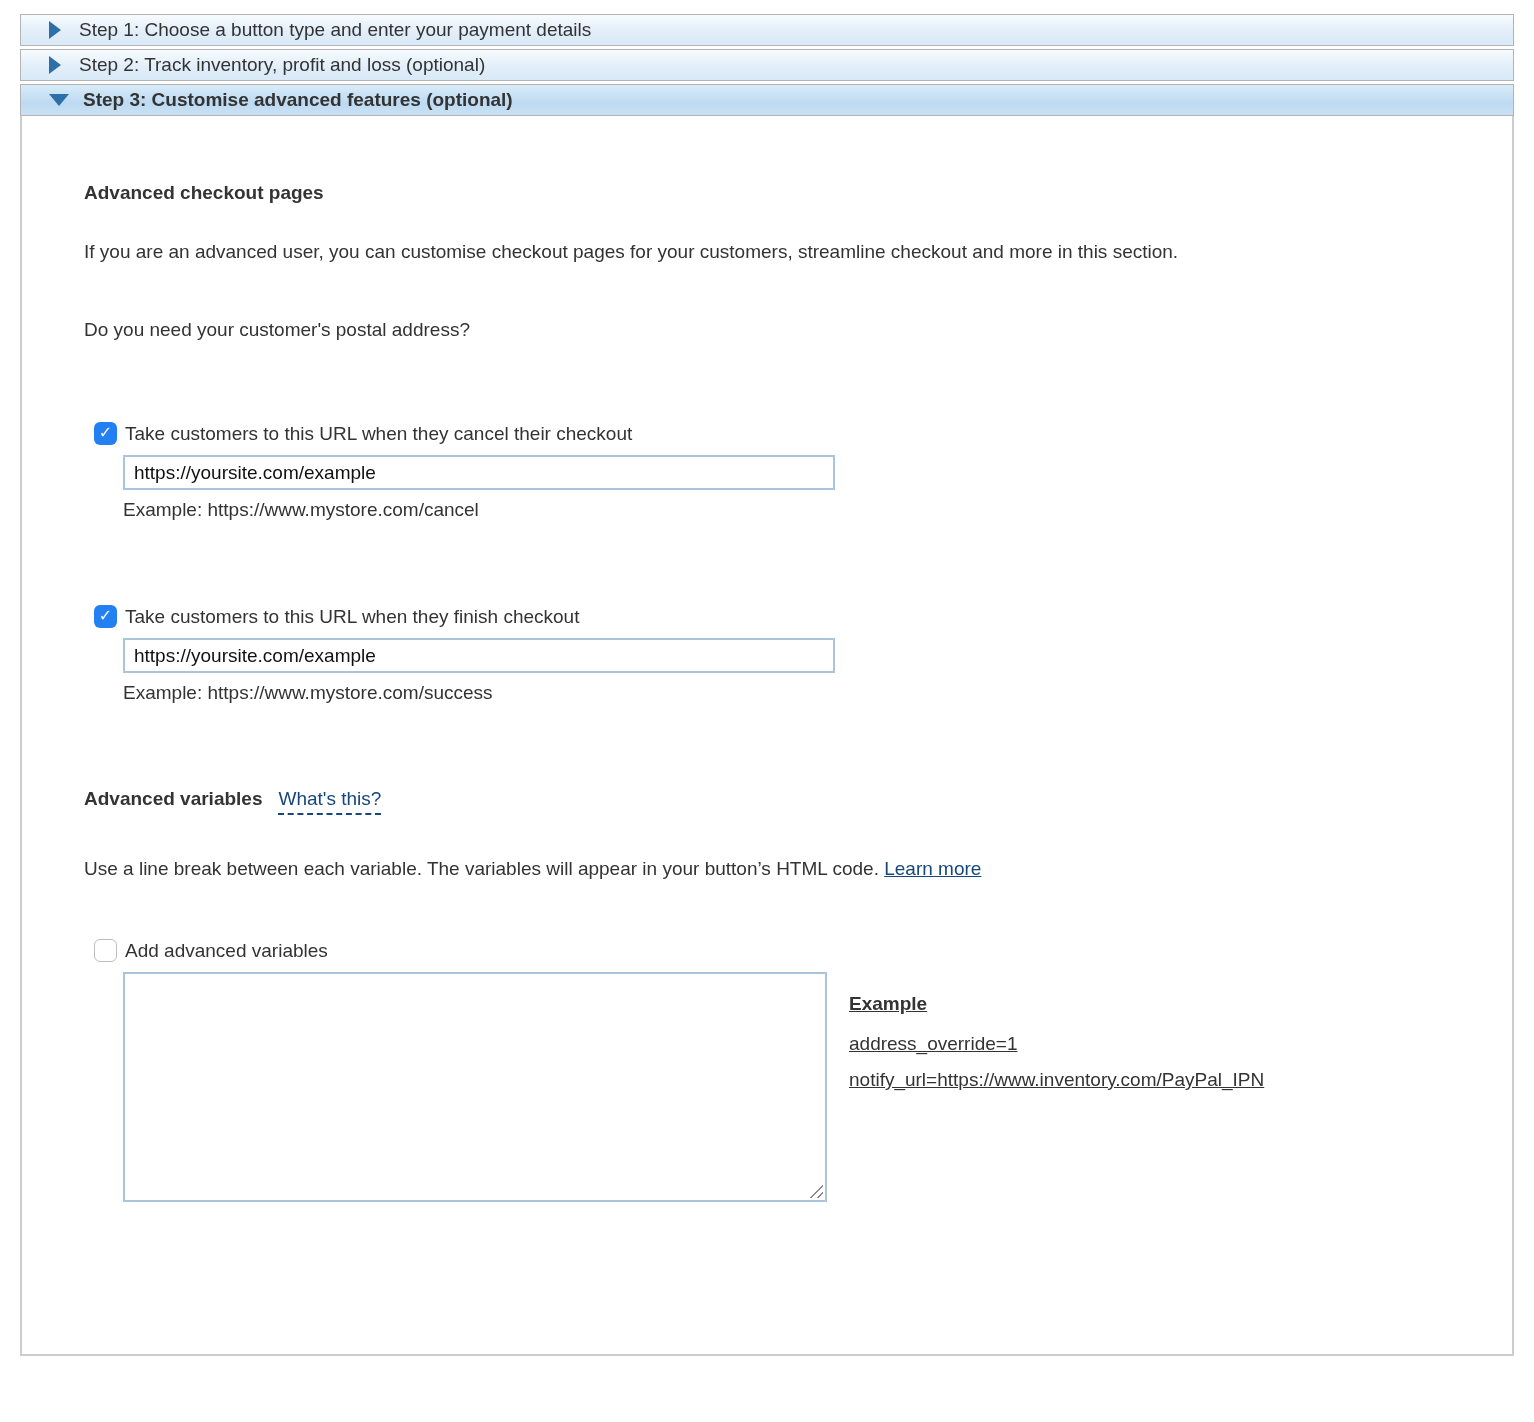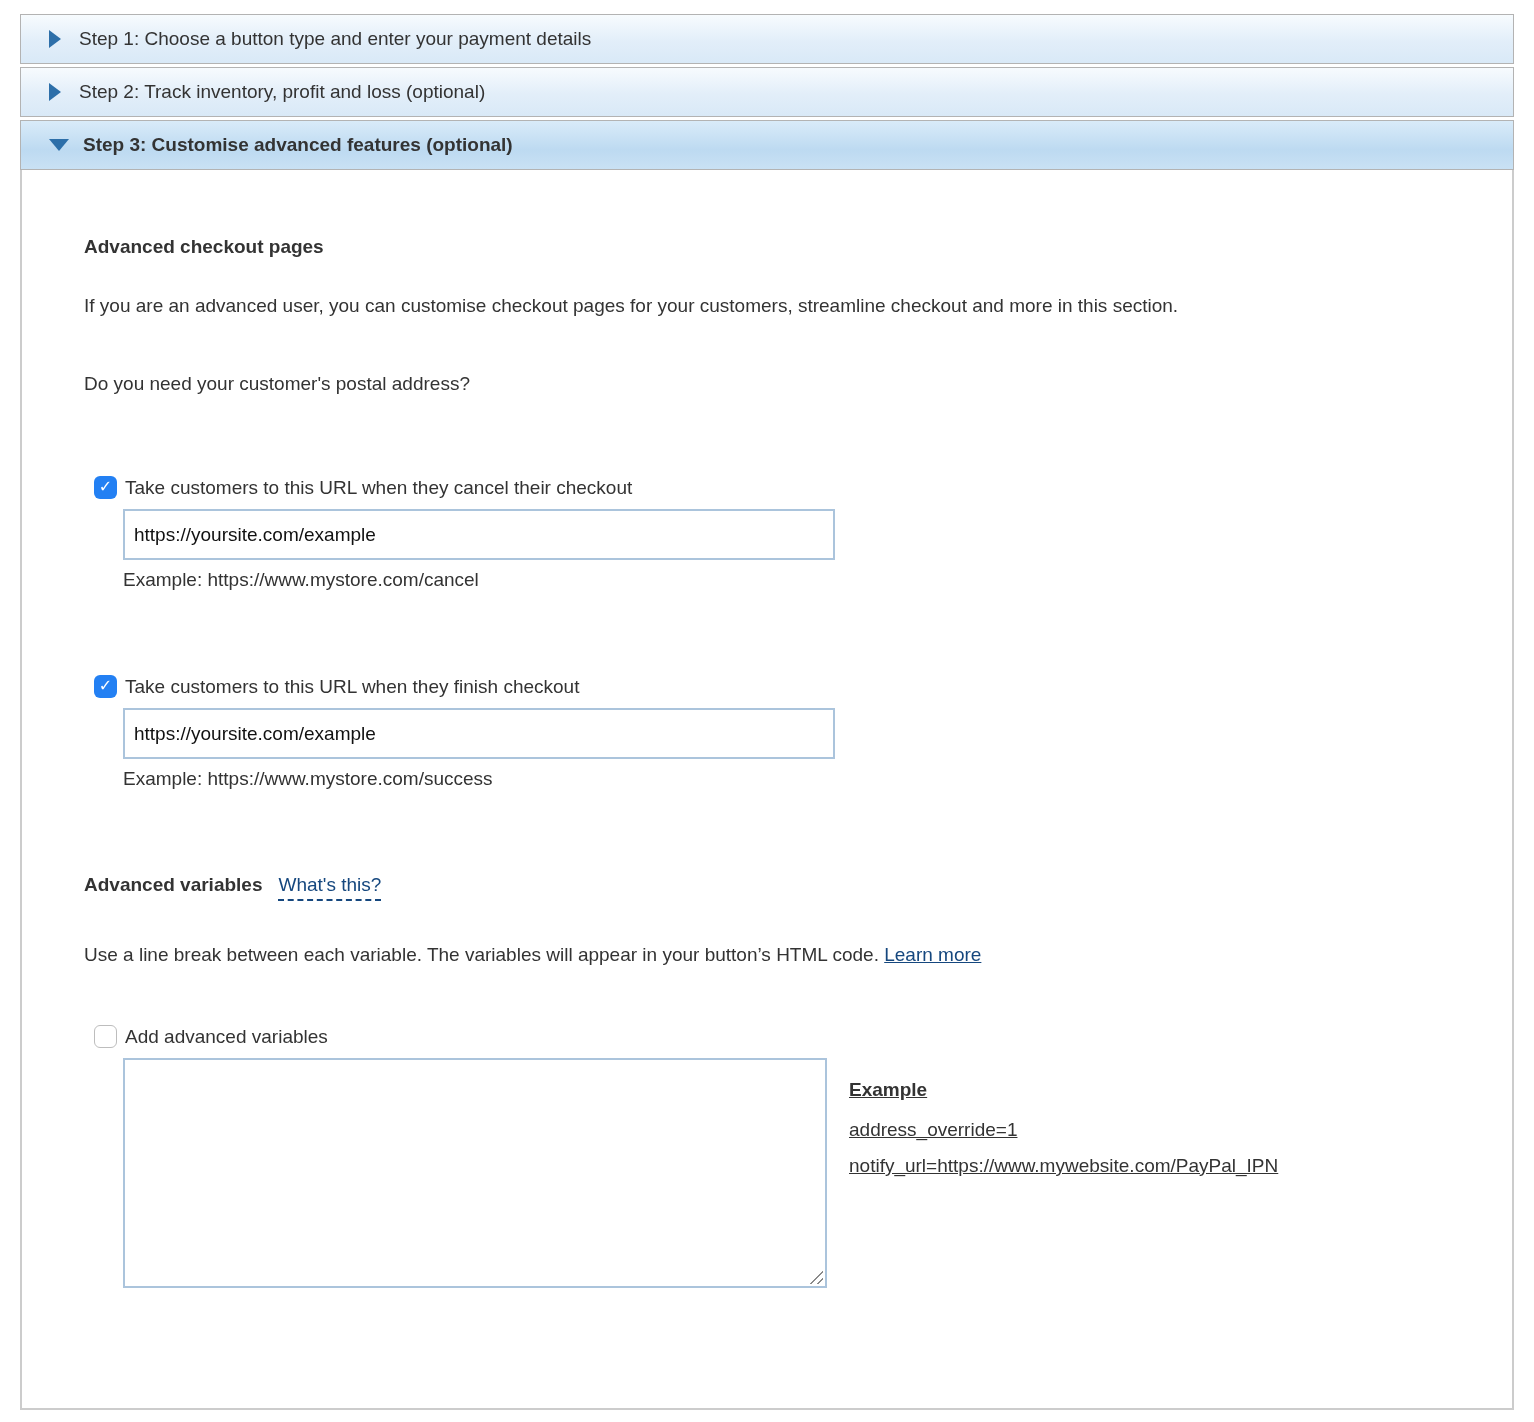--- a/index.html
+++ b/index.html
@@ -8,21 +8,21 @@
     width: 1534px;
     height: 1422px;
     font-family: "Liberation Sans", "DejaVu Sans", sans-serif;
     color: #333333;
     font-size: 19px;
   }
   .wrapper { padding: 14px 20px 0 20px; }
 
   
   .step-header {
-    height: 50px;
+    height: 32px;
     border: 1px solid #b3b3b3;
     margin-bottom: 3px;
     display: flex;
     align-items: center;
     padding-left: 28px;
     background: linear-gradient(to bottom, #f7fbfe 0%, #e2eef9 55%, #d9e9f7 100%);
     cursor: pointer;
   }
   .step-header.expanded {
     background: linear-gradient(to bottom, #d9ebf9 0%, #bddaf1 60%, #c9e1f4 100%);
@@ -96,21 +96,21 @@
   }
   .checkbox.unchecked { background: #ffffff; border: 1.5px solid #bdbdbd; }
 
   .gap-lg { margin-top: 74px; }
   .gap-md { margin-top: 84px; }
 
   
   .url-input {
     display: block;
     margin: 10px 0 5px 39px;
-    width: 712px; height: 51px;
+    width: 712px; height: 35px;
     border: 2px solid #abc4dc;
     font-family: "Liberation Sans", sans-serif;
     font-size: 19px;
     color: #111;
     padding: 15px 9px;
     background: #fff;
   }
   .example-line { margin: 9px 0 0 39px; }
 
   
@@ -212,18 +212,18 @@
     </div>
 
     <div class="adv-row">
       <div class="textarea-wrap">
         <textarea class="adv-textarea" style=""></textarea>
         <span class="resize-handle"></span>
       </div>
       <div class="example-col">
         <div class="ex-heading">Example</div>
         <div>address_override=1</div>
-        <div>notify_url=https://www.mywebsite.com/PayPal_IPN</div>
+        <div>notify_url=https://www.inventory.com/PayPal_IPN</div>
       </div>
     </div>
 
   </div>
 </div>
 
 </body></html>

